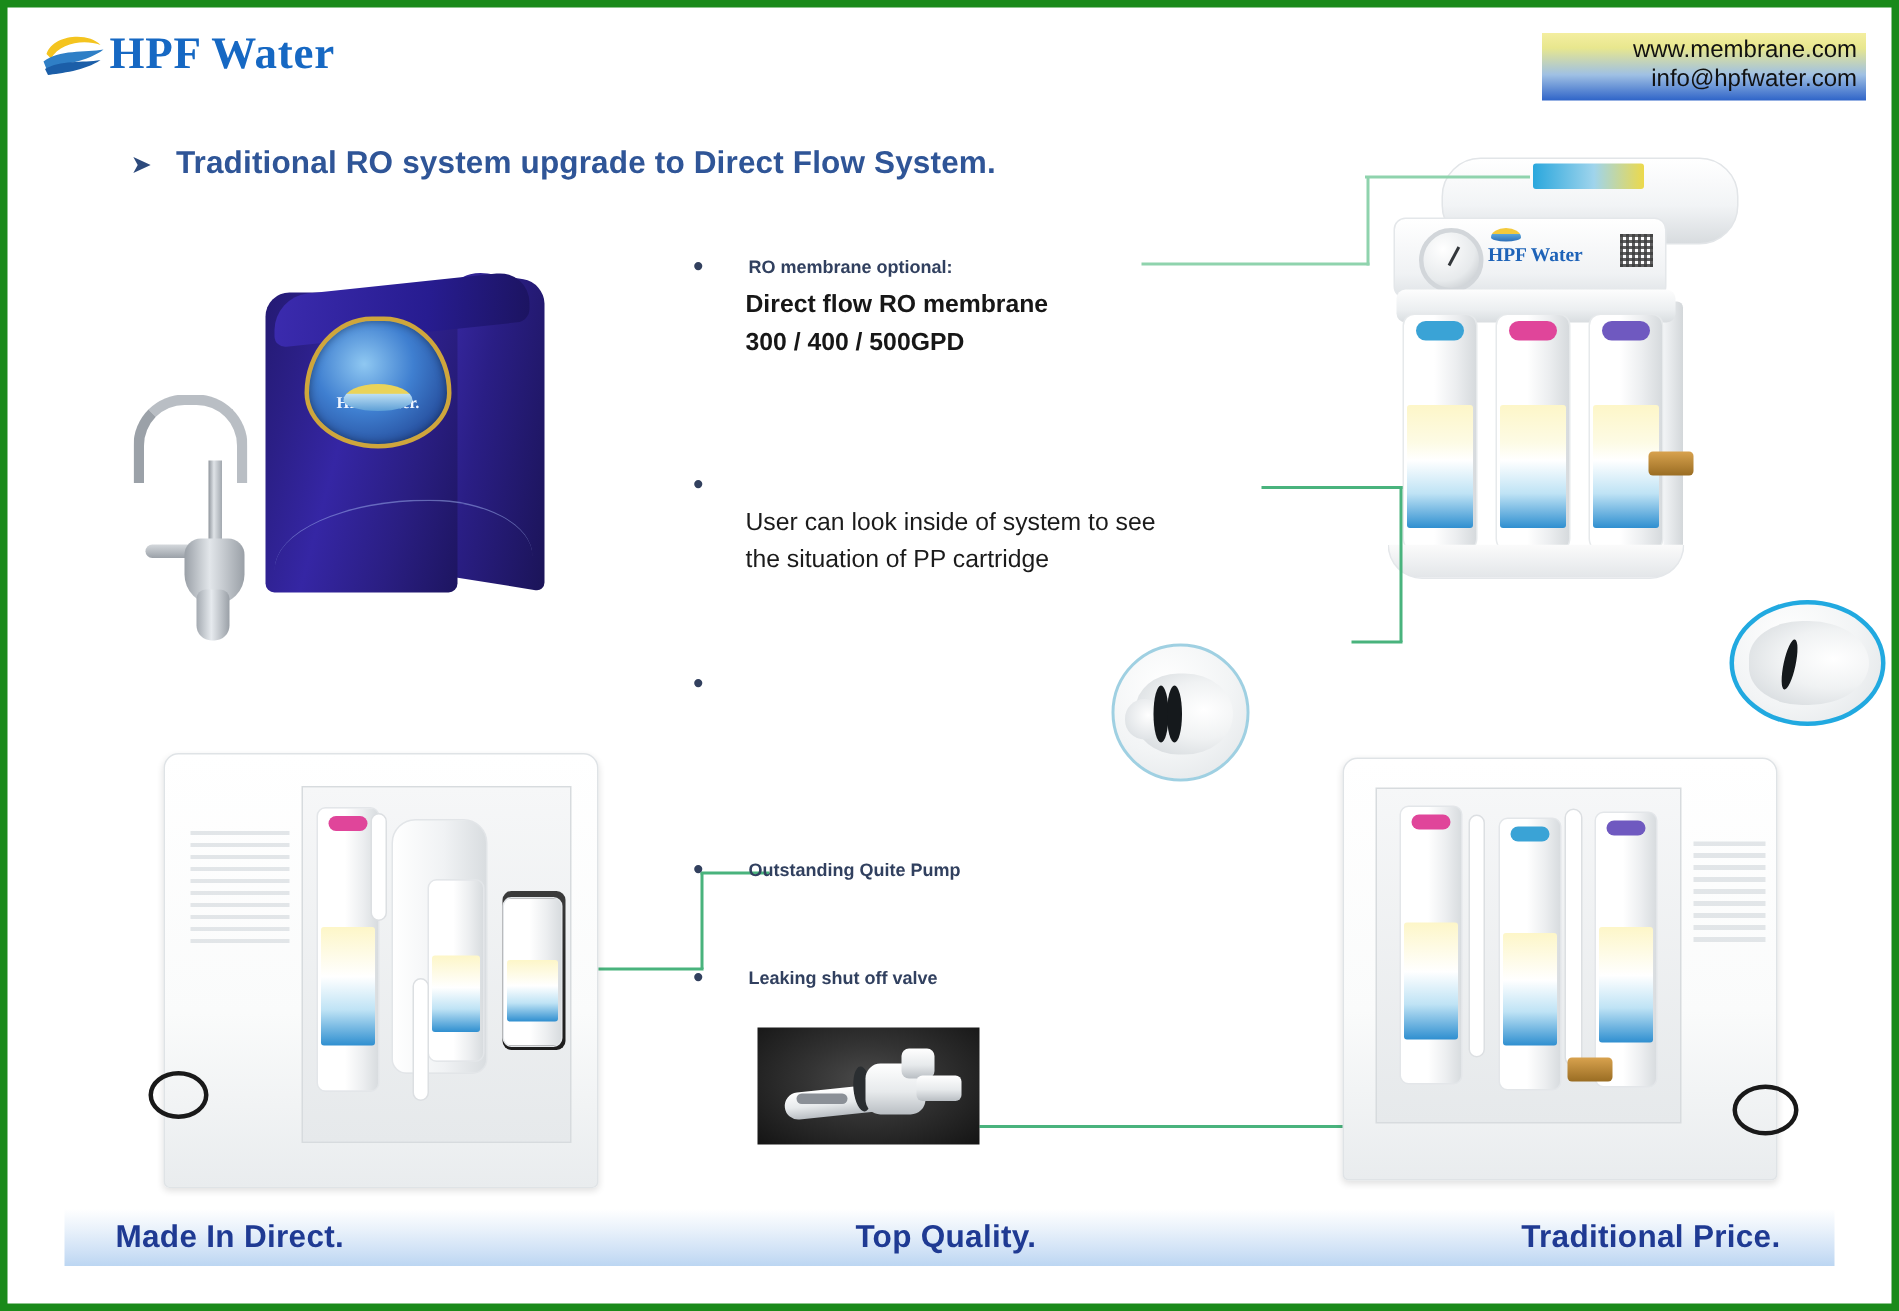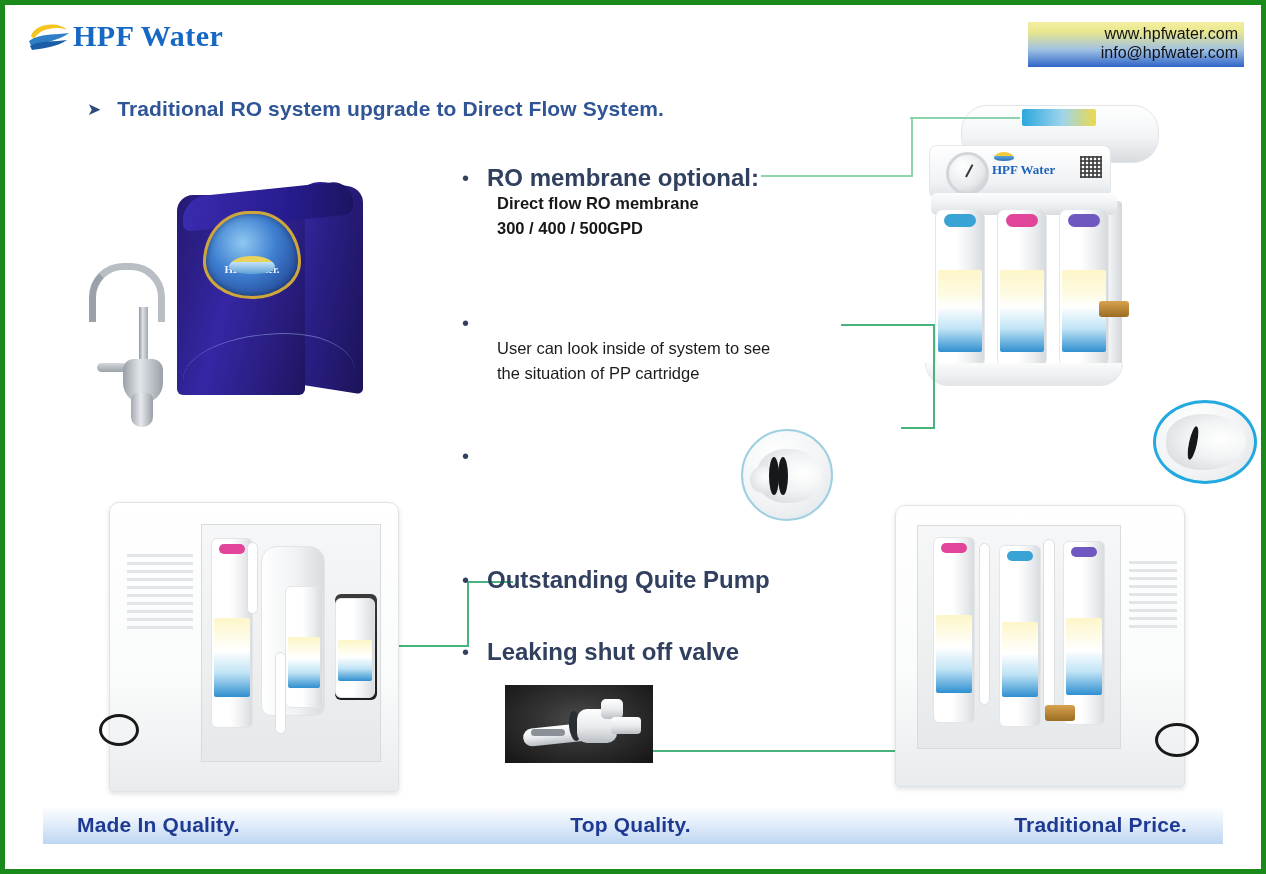--- a/index.html
+++ b/index.html
@@ -43,21 +43,21 @@
     font-size:21px;font-weight:bold;color:#2f5597;letter-spacing:.1px;
   }
 
   
   .bullet{position:absolute;}
   .bullet .row{display:flex;align-items:flex-start;}
   .bullet .dot{
     width:34px;flex:0 0 34px;color:#32405e;font-size:20px;line-height:26px;
     text-align:left;padding-left:9px;box-sizing:border-box;
   }
-  .b-title{font-size:24px;font-weight:bold;color:#31405f;line-height:26px;white-space:nowrap;}
+  .b-title{font-size:12px;font-weight:bold;color:#31405f;line-height:26px;white-space:nowrap;margin-left:12px;}
   .b-title .accent{color:#1f73c0;}
   .b-sub{
     font-size:16.5px;font-weight:bold;color:#171717;
     line-height:25px;margin-left:44px;white-space:nowrap;
   }
   .b-sub.light{font-weight:normal;color:#1b1b1b;}
 
   
   .ln{position:absolute;background:#49b37d;}
   .ln.h{height:1.6px;}
@@ -309,21 +309,21 @@
       <svg width="44" height="34" viewBox="0 0 44 34">
         <path d="M4 17 C8 4, 32 2, 40 11 C30 7, 13 9, 7 20 Z" fill="#f4c41f"></path>
         <path d="M2 22 C12 14, 30 16, 42 14 C32 22, 14 24, 4 27 Z" fill="#2f7fc6"></path>
         <path d="M3 27 C13 21, 28 23, 40 21 C30 28, 13 30, 5 31 Z" fill="#1b5ea8"></path>
       </svg>
     </span>
     <span class="logo-text">HPF Water</span>
   </div>
 
   <div class="contact-box">
-    <div>www.hpfwater.com</div>
+    <div>www.membrane.com</div>
     <div>info@hpfwater.com</div>
   </div>
 
   <div class="headline">
     <span class="arrow">➤</span>
     <span class="htext">Traditional RO system upgrade to Direct Flow System.</span>
   </div>
 
   <div class="blue-unit">
     <div class="bu-side"></div>
@@ -480,18 +480,18 @@
       <div class="cap cap-c"></div>
       <div class="lbl"></div>
     </div>
     <div class="tube" style="left:84px;top:38px;width:9px;height:160px;"></div>
     <div class="tube" style="left:148px;top:34px;width:10px;height:170px;"></div>
     <div class="ro-brass" style="left:150px;top:200px;"></div>
     <div class="cab-cord" style="right:-14px;top:218px;width:38px;height:28px;"></div>
   </div>
 
   <div class="footer">
-    <span class="f1">Made In Quality.</span>
+    <span class="f1">Made In Direct.</span>
     <span class="f2">Top Quality.</span>
     <span class="f3">Traditional Price.</span>
   </div>
 
 </div>
 
 </body></html>

